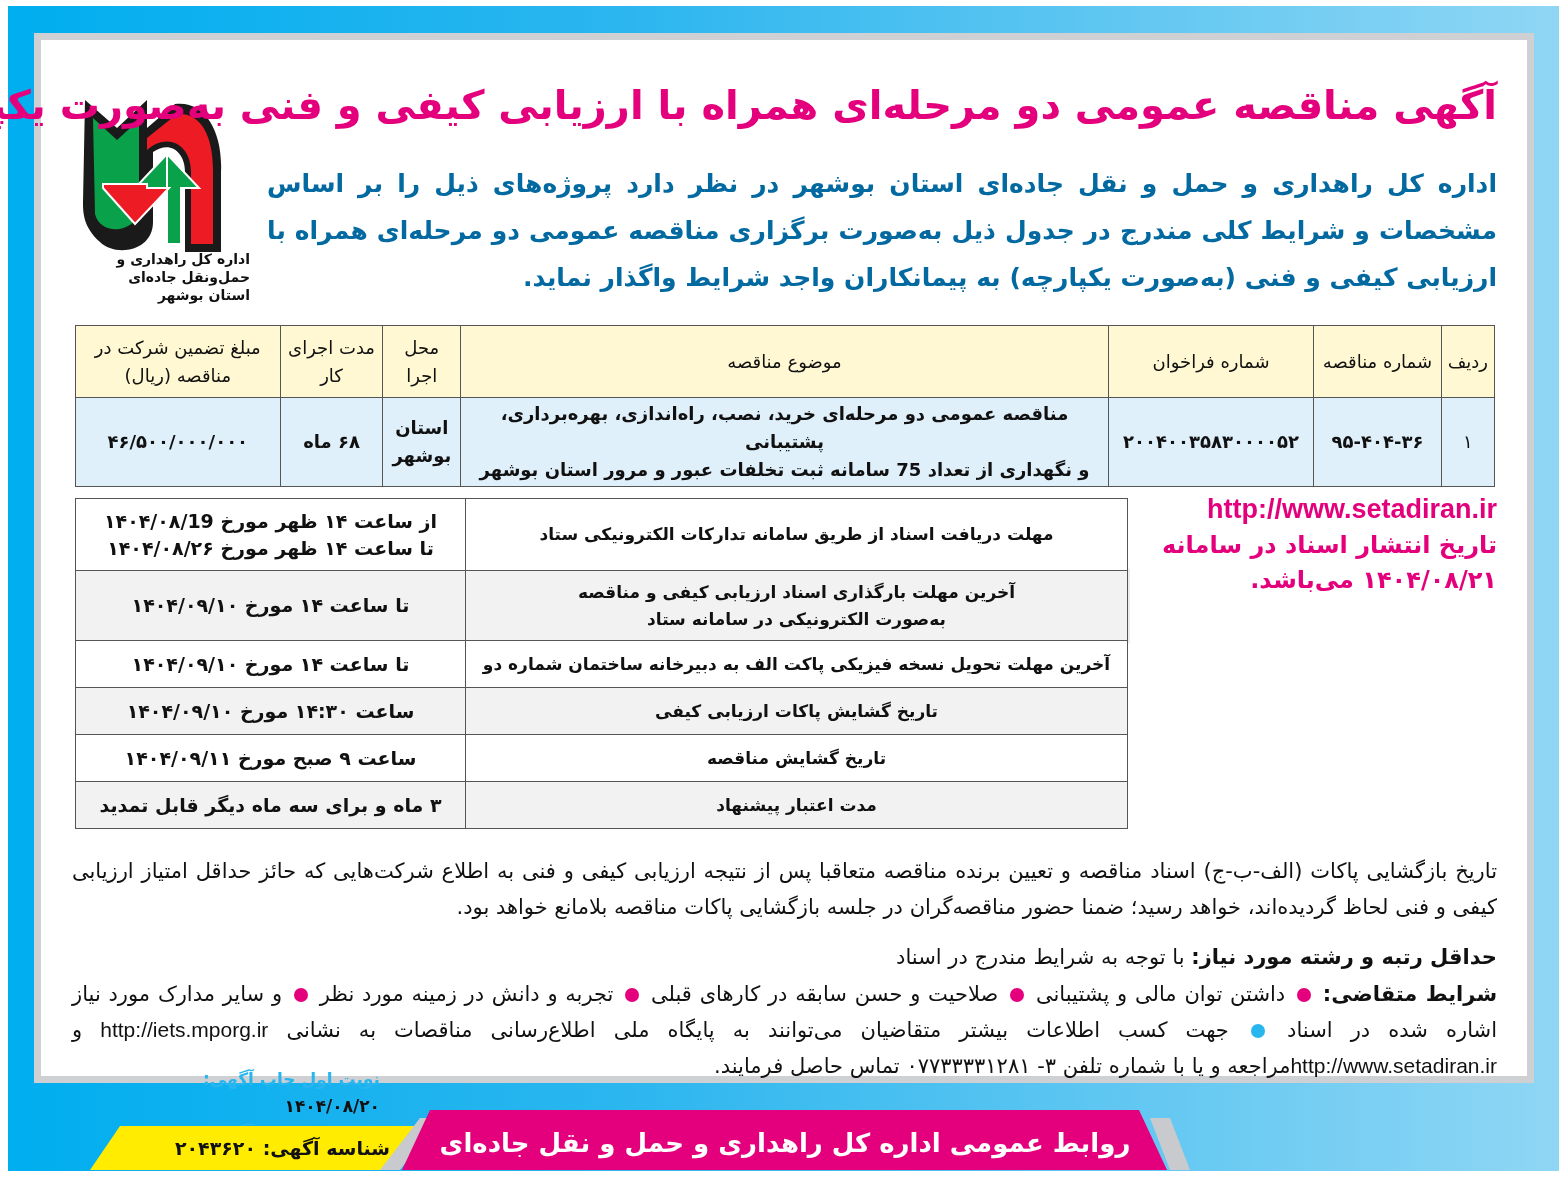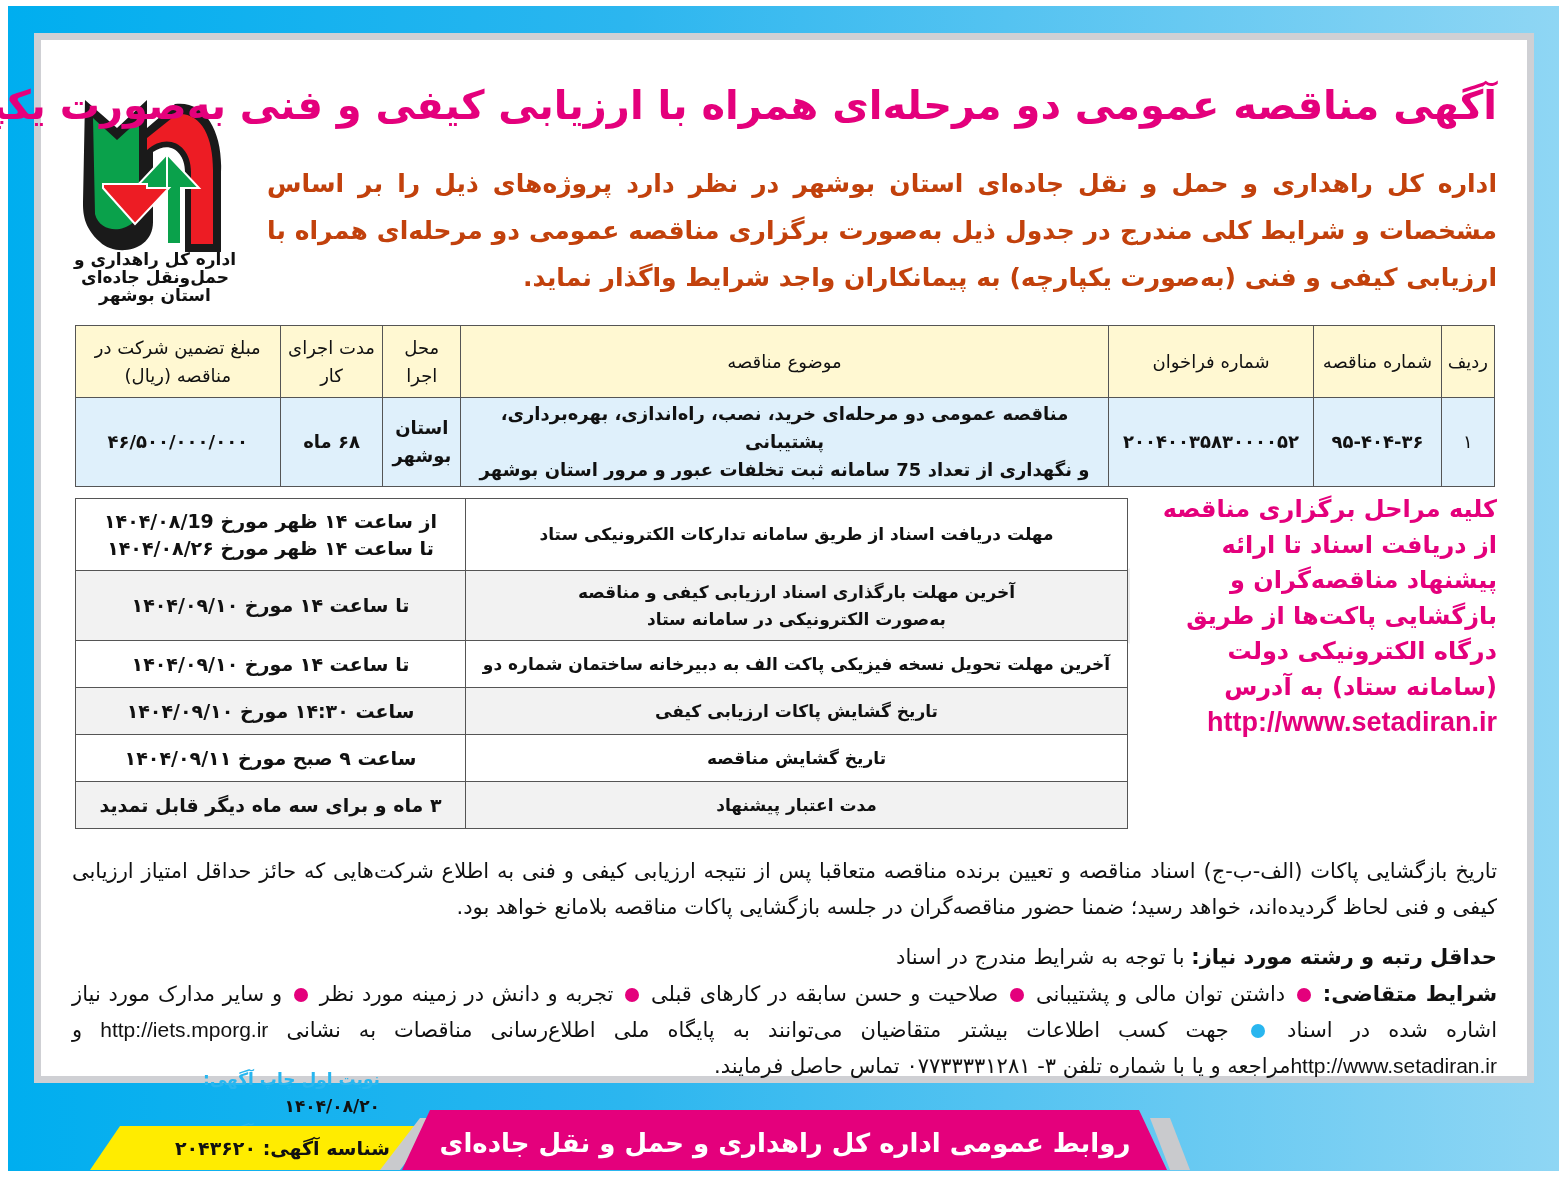--- a/index.html
+++ b/index.html
@@ -17,33 +17,33 @@
     }
     .paper {
       position: absolute; left: 41px; top: 40px; width: 1486px; height: 1036px;
       background: #ffffff;
     }
 
     
     .logo { position: absolute; left: 70px; top: 92px; width: 160px; height: 200px; }
     .logo svg { display: block; margin: 0 auto; }
     .logo-caption {
-      position: absolute; left: 60px; top: 250px; width: 190px; text-align: center;
-      direction: rtl; font-size: 17px; font-weight: bold; line-height: 18px; color: #111;
+      position: absolute; left: 60px; top: 250px; width: 190px; 
+      direction: rtl; font-size: 14px; font-weight: bold; line-height: 18px; color: #111;
     }
 
     
     .title {
       position: absolute; right: 70px; top: 82px; width: 1250px; text-align: right;
       direction: rtl; font-size: 40px; font-weight: bold; color: #e4007c; letter-spacing: -1px;
       white-space: nowrap;
     }
     .intro {
       position: absolute; right: 70px; top: 160px; width: 1230px; direction: rtl; text-align: justify;
-      font-size: 25px; font-weight: bold; line-height: 47px; color: #c2410c;
+      font-size: 25px; font-weight: bold; line-height: 47px; color: #0369a1;
     }
 
     
     table { border-collapse: collapse; direction: rtl; }
     .main-table { position: absolute; left: 75px; top: 325px; width: 1420px; }
     .main-table th, .main-table td {
       border: 1.5px solid #555; text-align: center; vertical-align: middle; font-weight: normal;
       font-size: 18px; line-height: 28px; padding: 2px 6px;
     }
     .main-table thead tr { background: #fff8d2; height: 72px; }
@@ -215,22 +215,22 @@
     <td class="value">ساعت ۹ صبح مورخ ۱۴۰۴/۰۹/۱۱</td>
   </tr>
   <tr class="alt" style="height:47px">
     <td class="label">مدت اعتبار پیشنهاد</td>
     <td class="value">۳ ماه و برای سه ماه دیگر قابل تمدید</td>
   </tr>
 </tbody>
   </table>
 
 <div class="side-note">
-  <span>کلیه مراحل برگزاری مناقصه از دریافت اسناد تا ارائه پیشنهاد مناقصه‌گران و بازگشایی پاکت‌ها از طریق درگاه الکترونیکی دولت (سامانه ستاد) به آدرس</span>
   <span class="url">http://www.setadiran.ir</span>
+  <div>تاریخ انتشار اسناد در سامانه ۱۴۰۴/۰۸/۲۱ می‌باشد.</div>
 </div>
 
 <div class="para" style="top:853px">تاریخ بازگشایی پاکات (الف-ب-ج) اسناد مناقصه و تعیین برنده مناقصه متعاقبا پس از نتیجه ارزیابی کیفی و فنی به اطلاع شرکت‌هایی که حائز حداقل امتیاز ارزیابی کیفی و فنی لحاظ گردیده‌اند، خواهد رسید؛ ضمنا حضور مناقصه‌گران در جلسه بازگشایی پاکات مناقصه بلامانع خواهد بود.</div>
 
 <div class="para" style="top:939px">
   <b>حداقل رتبه و رشته مورد نیاز:</b>
   <span>با توجه به شرایط مندرج در اسناد</span>
 </div>
 
 <div class="para" style="top:976px">

